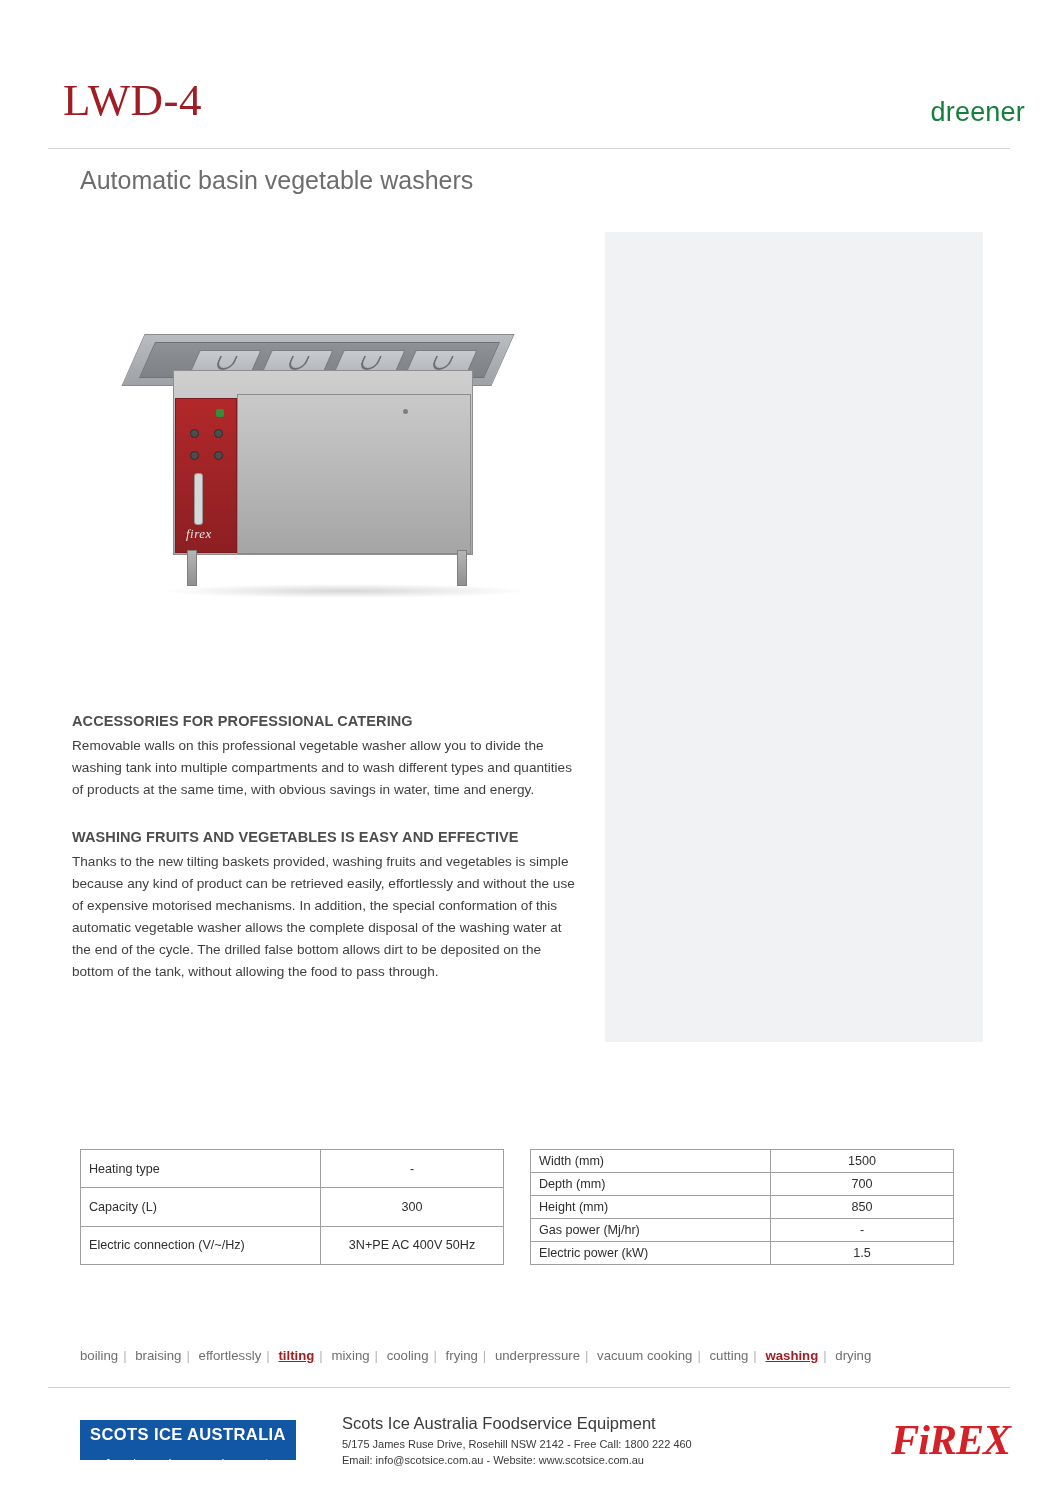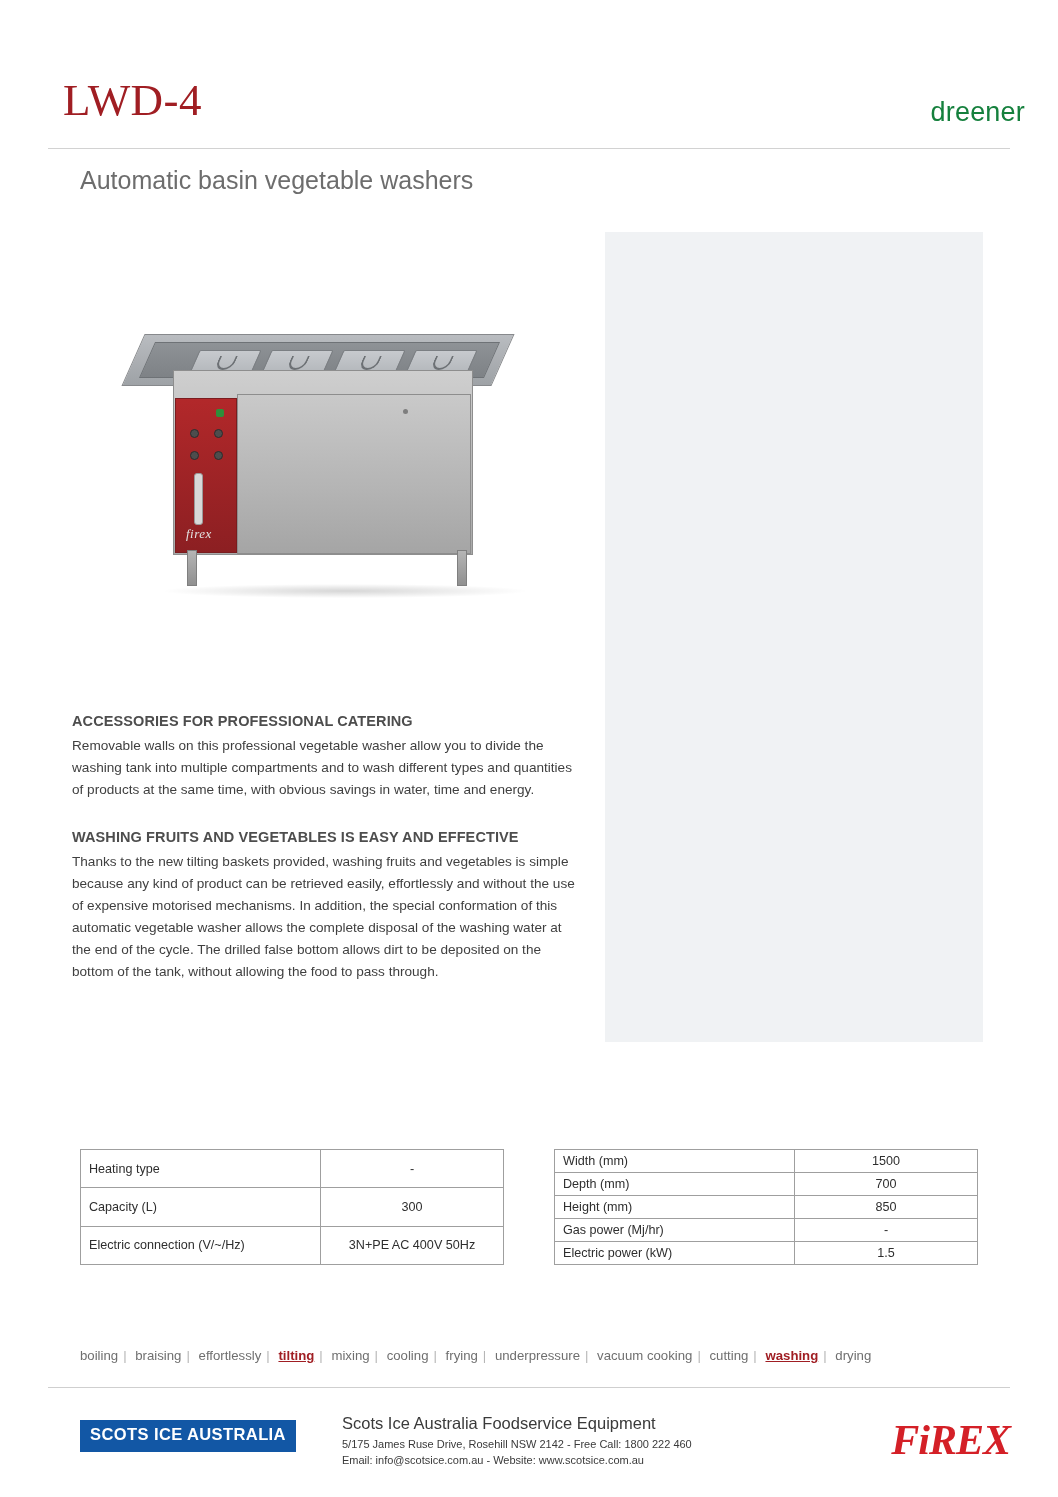--- a/index.html
+++ b/index.html
@@ -224,21 +224,21 @@
     color: #3f3f3f;
   }
 
   
   .tables {
     position: absolute;
     left: 80px;
     top: 1149px;
     width: 898px;
     display: flex;
-    gap: 50px;
+    gap: 26px;
   }
   table.spec {
     border-collapse: collapse;
     width: 424px;
     font-size: 12.6px;
   }
   table.spec td {
     border: 1px solid #9f9f9f;
     padding: 4px 8px;
     height: 23px;
@@ -279,21 +279,21 @@
     left: 48px;
     top: 1406px;
     width: 962px;
     height: 72px;
   }
   .scots-logo {
     position: absolute;
     left: 32px;
     top: 14px;
     width: 216px;
-    height: 32px;
+    height: 40px;
     background: #1257a5;
     color: #ffffff;
     text-align: center;
     padding-top: 5px;
   }
   .scots-logo .l1 {
     font-size: 16.5px;
     font-weight: bold;
     letter-spacing: 0.4px;
     line-height: 1.15;

